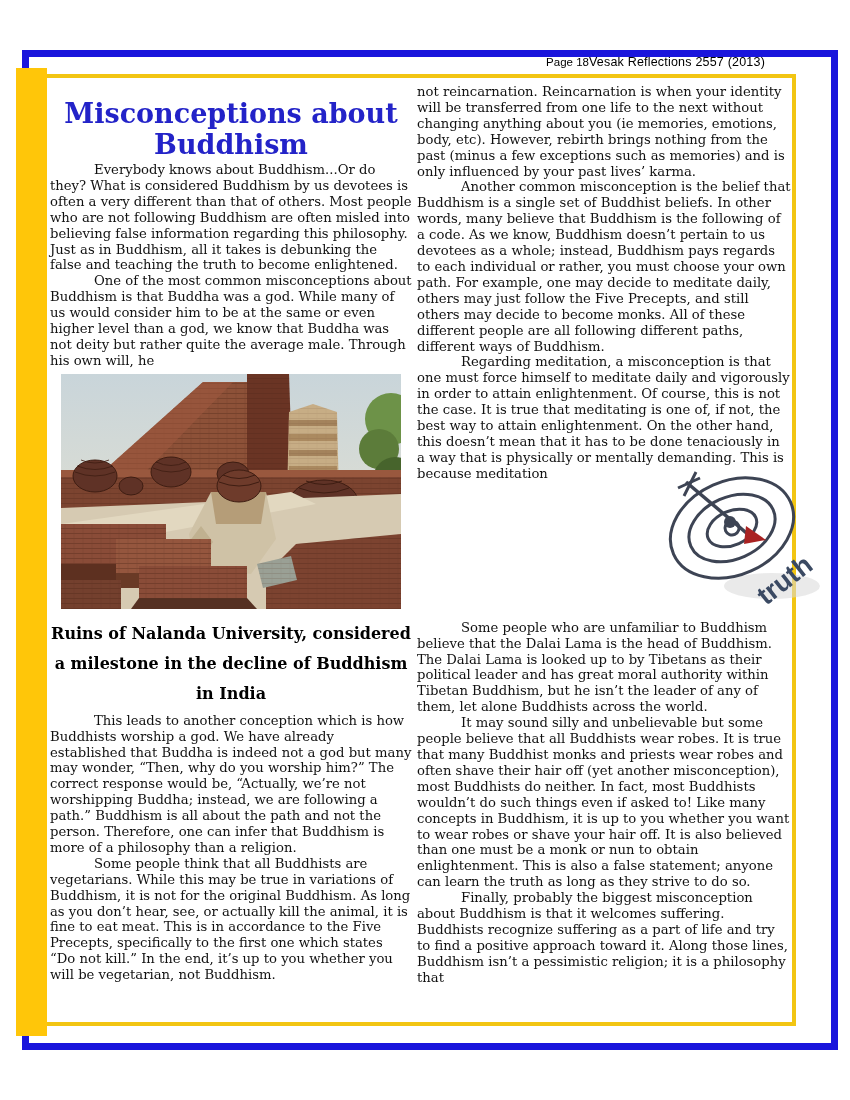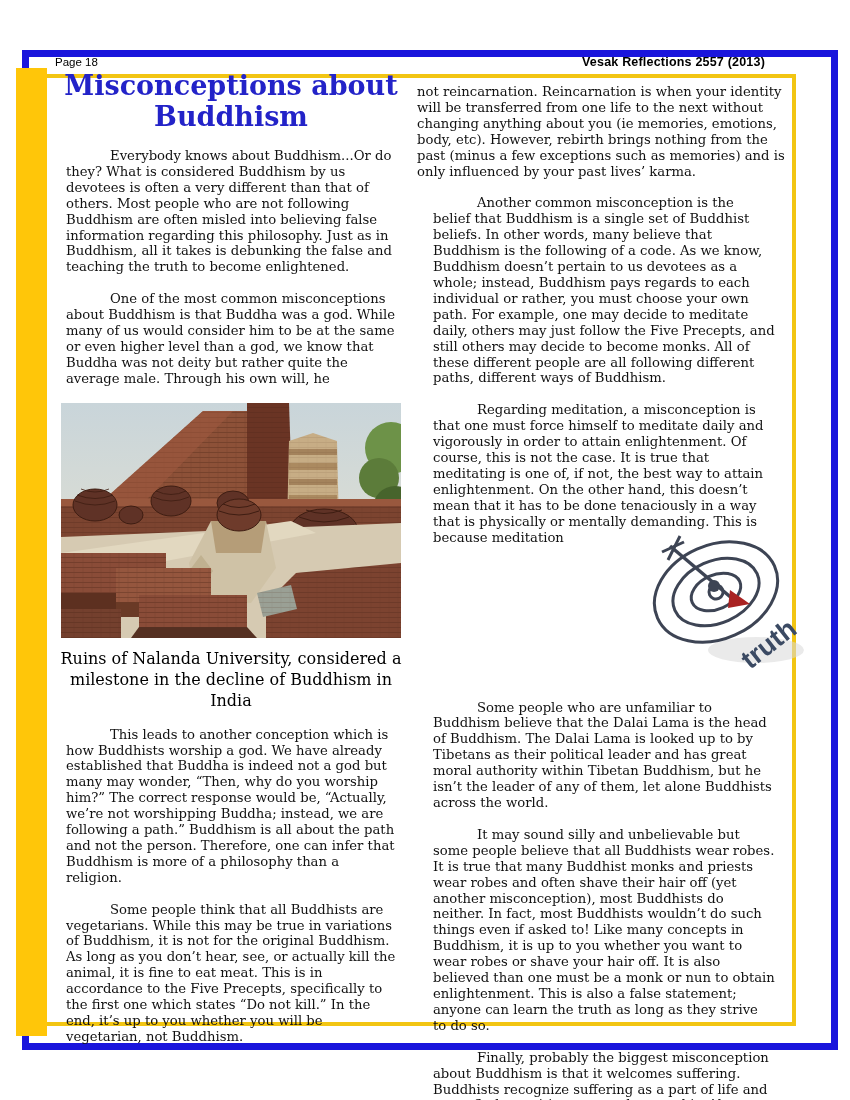--- a/index.html
+++ b/index.html
@@ -1,31 +1,31 @@
 <!DOCTYPE html>
 <html><head>
 <meta charset="utf-8">
 <style>
   html,body{margin:0;padding:0;background:#ffffff;}
   body{width:850px;height:1100px;position:relative;font-family:"DejaVu Serif","Liberation Serif",serif;color:#111;}
   .blue-frame{position:absolute;left:22px;top:50px;width:816px;height:1000px;border:7px solid #1a15dc;box-sizing:border-box;background:#fff;}
   .gold-bar{position:absolute;left:16px;top:68px;width:31px;height:968px;background:#ffc609;z-index:4;}
   .gold-frame{position:absolute;left:43px;top:74px;width:753px;height:952px;border:4px solid #f2c512;box-sizing:border-box;background:#fff;z-index:2;}
-  .hdr{position:absolute;top:55px;left:55px;width:710px;z-index:3;font-family:"Liberation Sans",sans-serif;display:flex;justify-content:space-between;align-items:baseline;}
+  .hdr{position:absolute;top:55px;left:55px;width:710px;z-index:3;font-family:"Liberation Sans",sans-serif;display:flex;justify-content:flex-end;align-items:baseline;}
   .hdr .pageno{font-size:11.5px;color:#000;}
-  .hdr .journal{font-size:12.5px;font-weight:bold;color:#000;letter-spacing:0.2px;}
+  .hdr .journal{font-size:12.5px;font-weight:normal;color:#000;letter-spacing:0.2px;}
   .col{position:absolute;z-index:5;font-size:13.2px;line-height:15.9px;text-align:left;}
-  .col-left{left:50px;top:70px;width:362px;}
+  .col-left{left:50px;top:98px;width:362px;}
   .col-right{left:417px;top:84px;width:374px;}
   h1.title{margin:0 0 2px 0;text-align:center;color:#2323c8;font-size:27px;line-height:31px;font-weight:bold;}
-  p.body{margin:16px;text-indent:44px;}
+  p.body{margin:0;text-indent:44px;}
   p.noindent{margin:0;text-indent:0;}
   figure{margin:5px 0 2px 0;text-align:center;}
   .photo{display:inline-block;width:340px;height:235px;}
-  .caption{margin:6px 0 4px 0;text-align:center;font-weight:normal;font-size:16px;line-height:21px;color:#000;}
+  .caption{margin:6px 0 4px 0;text-align:center;font-weight:bold;font-size:16px;line-height:30px;color:#000;}
   .truth-float{float:right;width:185px;height:152px;margin:0 0 2px 6px;}
   .clear{clear:both;}
 </style>
 </head>
 <body>
 
 <div class="blue-frame"></div>
 <div class="gold-bar"></div>
 <div class="gold-frame"></div>
 

